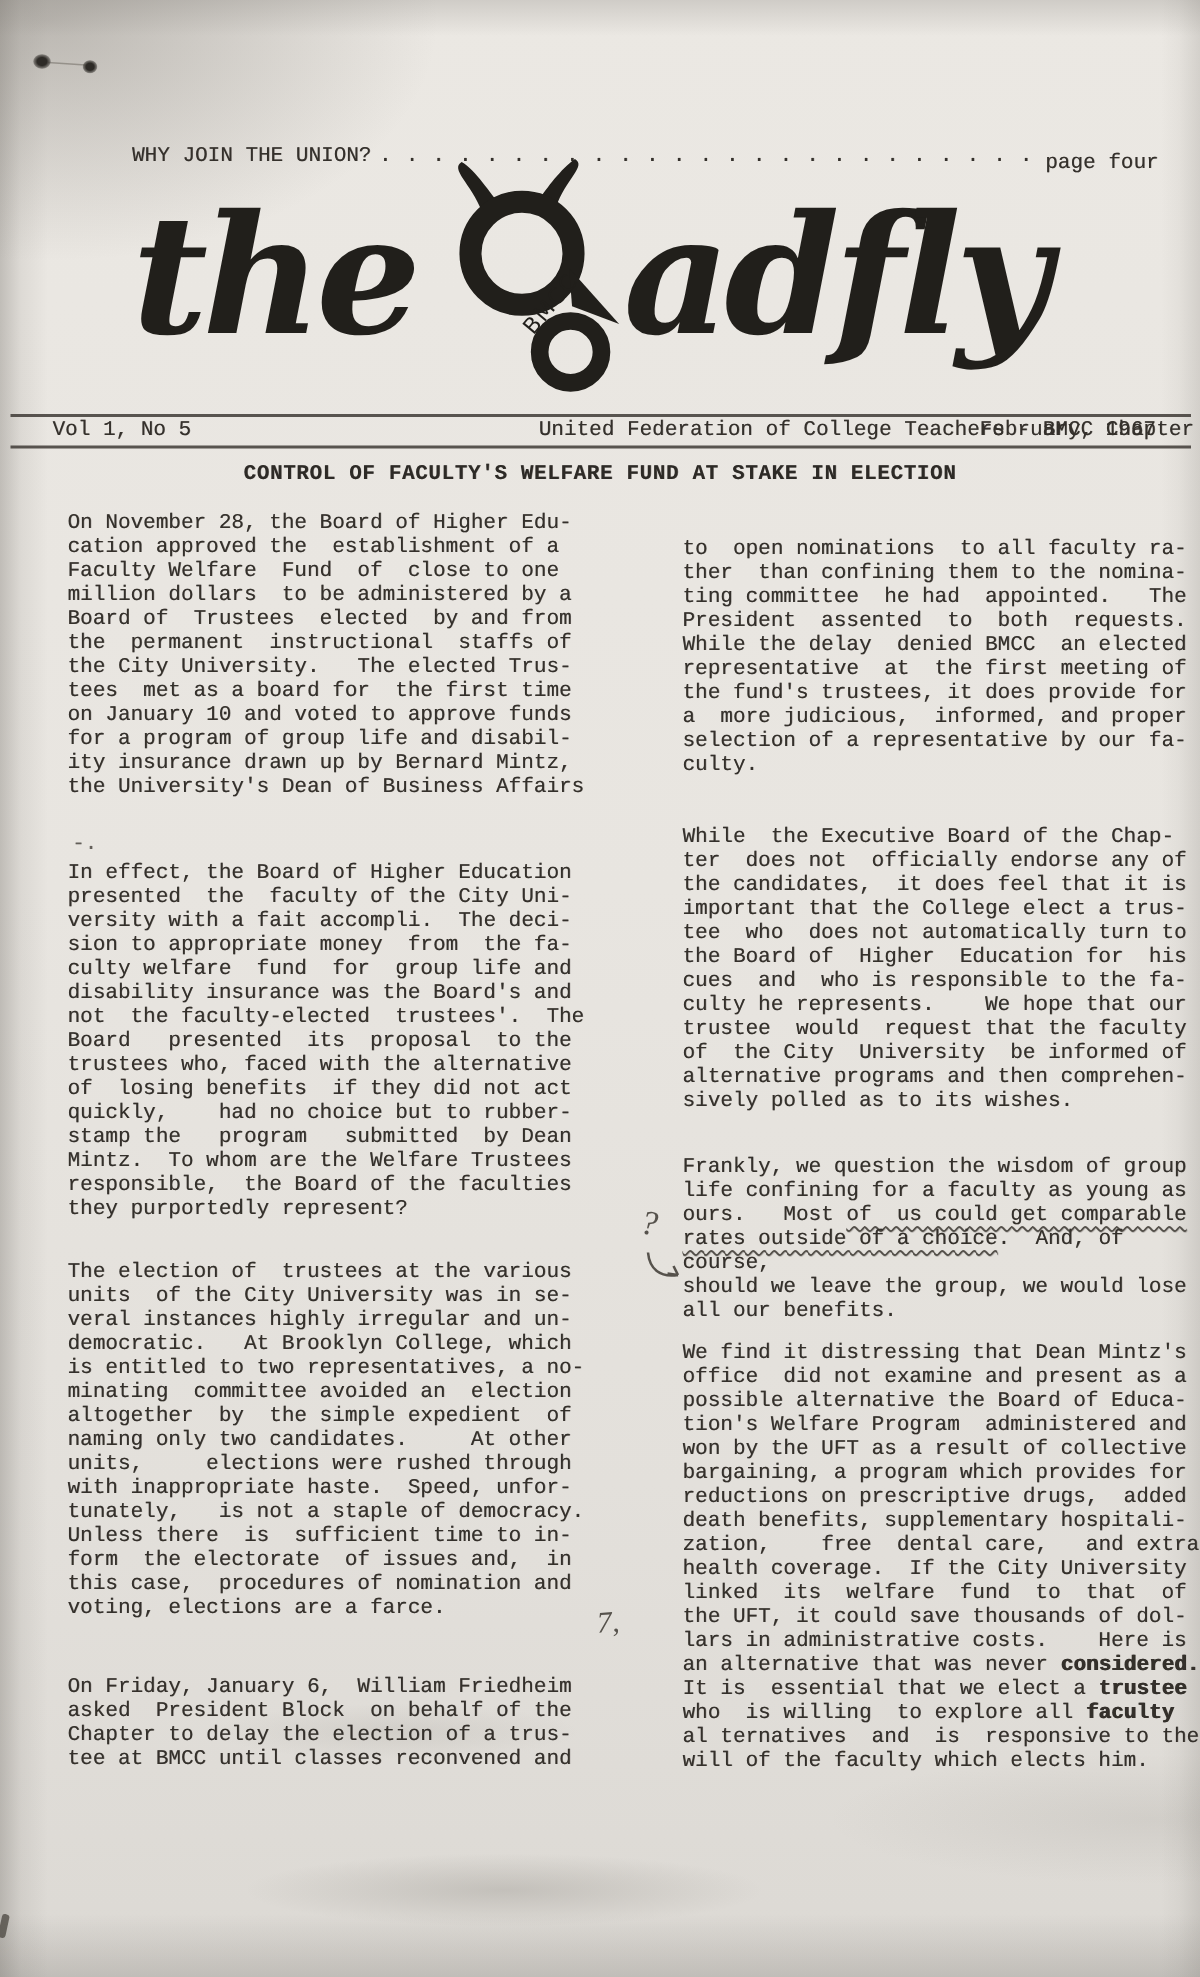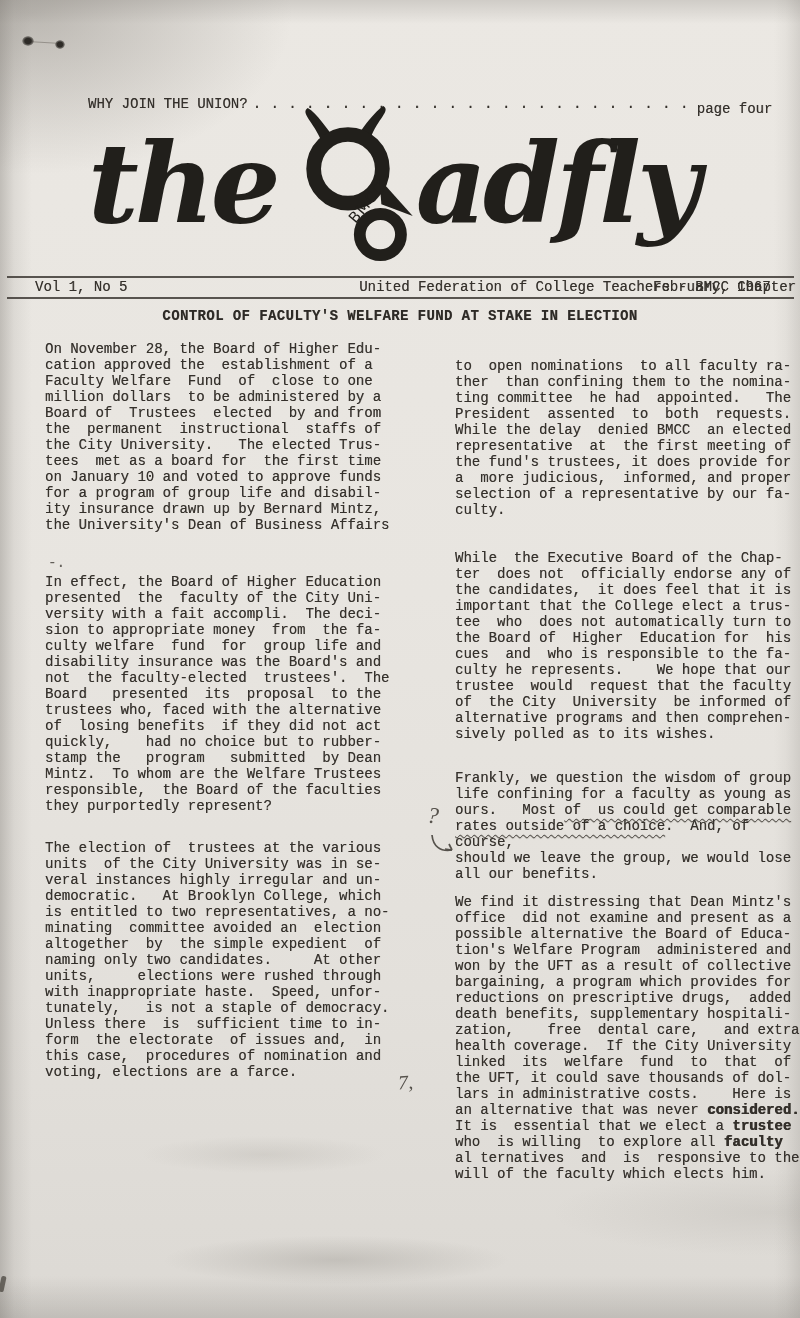--- a/index.html
+++ b/index.html
@@ -122,20 +122,24 @@
 minating  committee avoided an  election
 altogether  by  the simple expedient  of
 naming only two candidates.     At other
 units,     elections were rushed through
 with inappropriate haste.  Speed, unfor-
 tunately,   is not a staple of democracy.
 Unless there  is  sufficient time to in-
 form  the electorate  of issues and,  in
 this case,  procedures of nomination and
 voting, elections are a farce.</p>
+  <p class="type col-l" style="top:1117px">On Friday, January 6,  William Friedheim
+asked  President Block  on behalf of the
+Chapter to delay the election of a trus-
+tee at BMCC until classes reconvened and</p>
 
   <p class="type col-r" style="top:358px">to  open nominations  to all faculty ra-
 ther  than confining them to the nomina-
 ting committee  he had  appointed.   The
 President  assented  to  both  requests.
 While the delay  denied BMCC  an elected
 representative  at  the first meeting of
 the fund's trustees, it does provide for
 a  more judicious,  informed, and proper
 selection of a representative by our fa-

